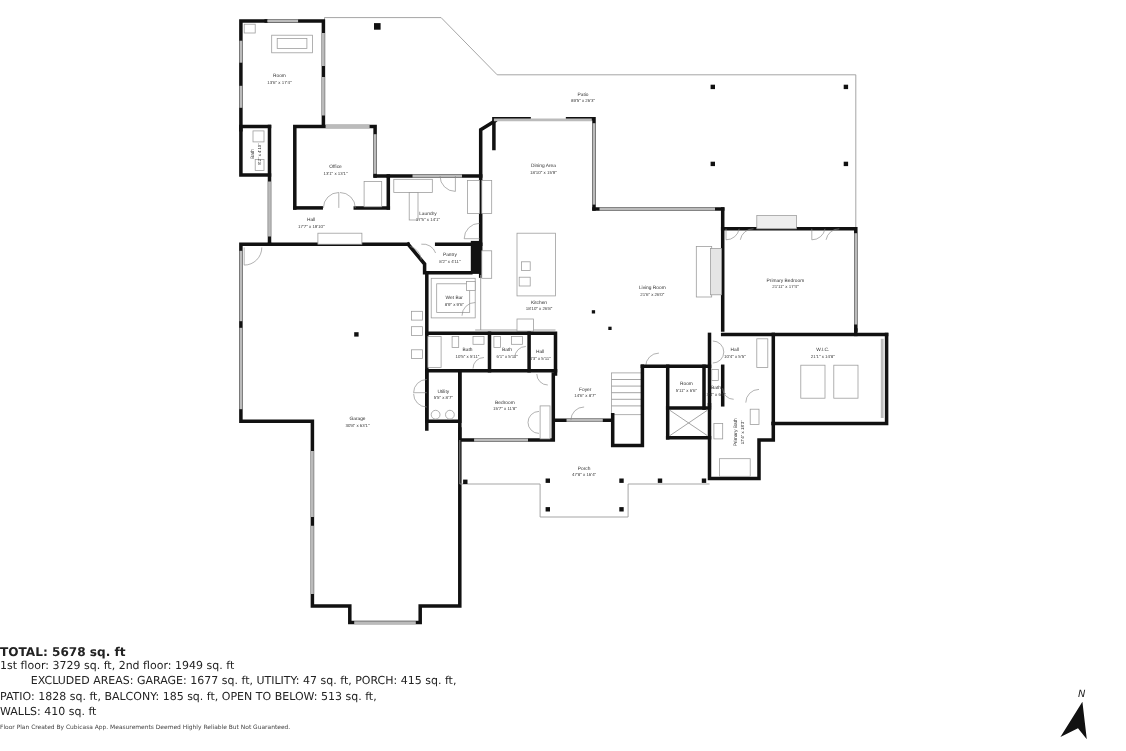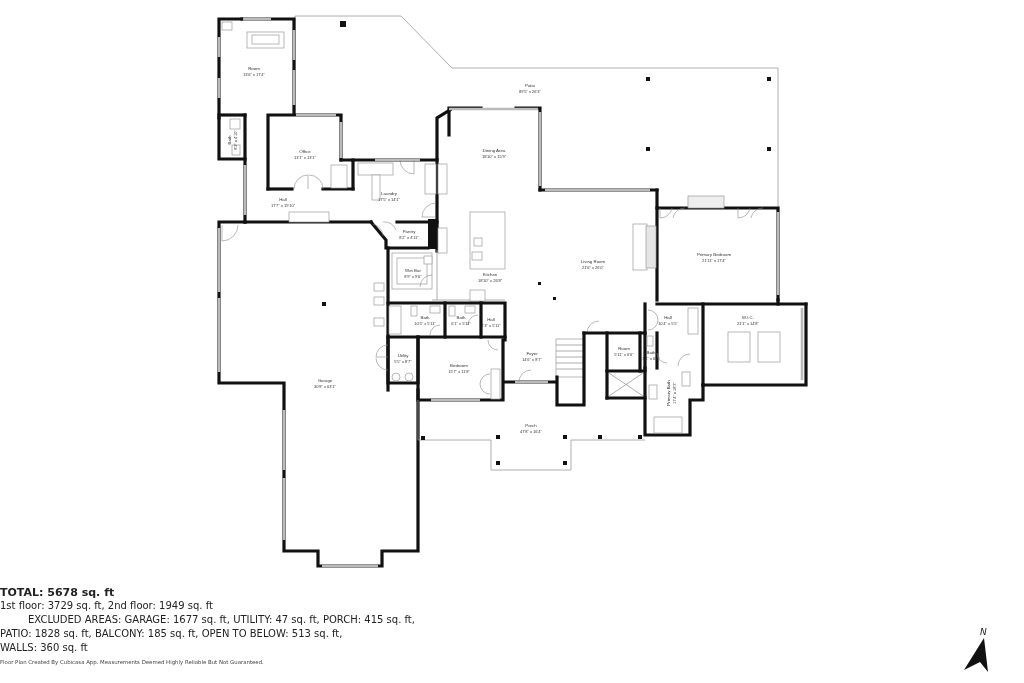--- a/index.html
+++ b/index.html
@@ -343,19 +343,19 @@
         <text class="lbl" x="531" y="427">Porch</text>
         <text class="dim" x="531" y="433">47'8" x 16'4"</text>
       </g>
     </g>
 </svg>
 
 <div id="total" class="summary">TOTAL: 5678 sq. ft</div>
 <div id="floors" class="summary sline">1st floor: 3729 sq. ft, 2nd floor: 1949 sq. ft</div>
 <div id="excl1" class="summary sline">EXCLUDED AREAS: GARAGE: 1677 sq. ft, UTILITY: 47 sq. ft, PORCH: 415 sq. ft,</div>
 <div id="excl2" class="summary sline">PATIO: 1828 sq. ft, BALCONY: 185 sq. ft, OPEN TO BELOW: 513 sq. ft,</div>
-<div id="walls" class="summary sline">WALLS: 360 sq. ft</div>
+<div id="walls" class="summary sline">WALLS: 410 sq. ft</div>
 <div id="credit" class="summary">Floor Plan Created By Cubicasa App. Measurements Deemed Highly Reliable But Not Guaranteed.</div>
 
 <svg id="north" viewBox="0 0 34 46" xmlns="http://www.w3.org/2000/svg">
   <polygon points="6,44 26,12 30,46 22,36" fill="#111"></polygon>
 </svg>
 <div id="north-label">N</div>
 
 </body></html>

